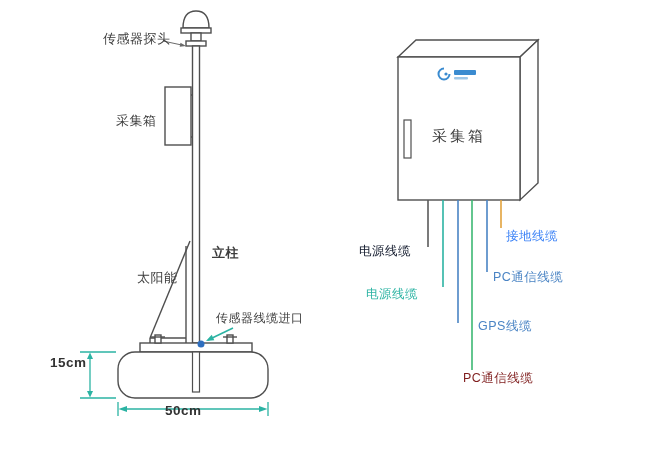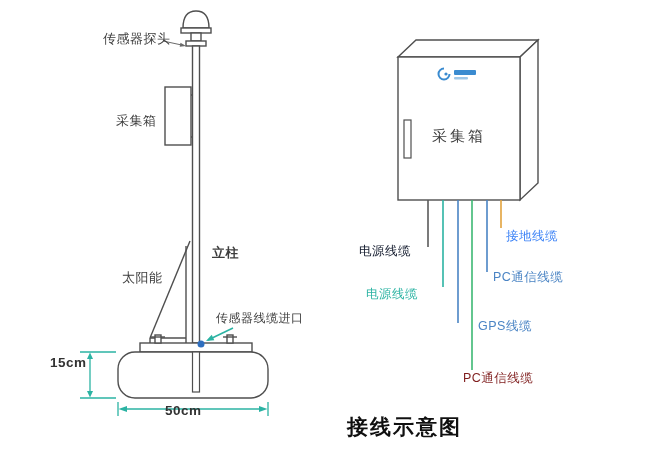--- a/index.html
+++ b/index.html
@@ -134,21 +134,21 @@
       <line x1="501" y1="200" x2="501" y2="228" stroke="#e2a23c"></line>
     </g>
   </svg>
 
   <div class="label" style="left:103px;top:32px;">传感器探头</div>
 
   <div class="label" style="left:116px;top:114px;">采集箱</div>
 
   <div class="label" style="left:212px;top:246px;font-weight:bold;">立柱</div>
 
-  <div class="label" style="left:122px;top:271px;text-align:right;">太阳能</div>
+  <div class="label" style="left:137px;top:271px;text-align:right;">太阳能</div>
 
   <div class="label small" style="left:216px;top:312px;">传感器线缆进口</div>
 
   <div class="label dim" style="left:50px;top:356px;">15cm</div>
 
   <div class="label dim" style="left:165px;top:404px;">50cm</div>
 
   <div class="cabinet-label">采集箱</div>
 
   <div class="cable-label" style="left: 359px; top: 245px; color: #0f172a;">电源线缆</div>
@@ -156,15 +156,14 @@
   <div class="cable-label" style="left: 366px; top: 288px; color: rgb(43, 179, 163);">电源线缆</div>
 
   <div class="cable-label" style="left: 478px; top: 320px; color: rgb(74, 132, 196);">GPS线缆</div>
 
   <div class="cable-label" style="left: 463px; top: 372px; color: #7f1d1d;">PC通信线缆</div>
 
   <div class="cable-label" style="left: 493px; top: 271px; color: rgb(74, 132, 196);">PC通信线缆</div>
 
   <div class="cable-label" style="left: 506px; top: 230px; color: #3b82f6;">接地线缆</div>
 
-  <div class="title">接线示意图</div>
 
 </div>
 
 </body></html>

